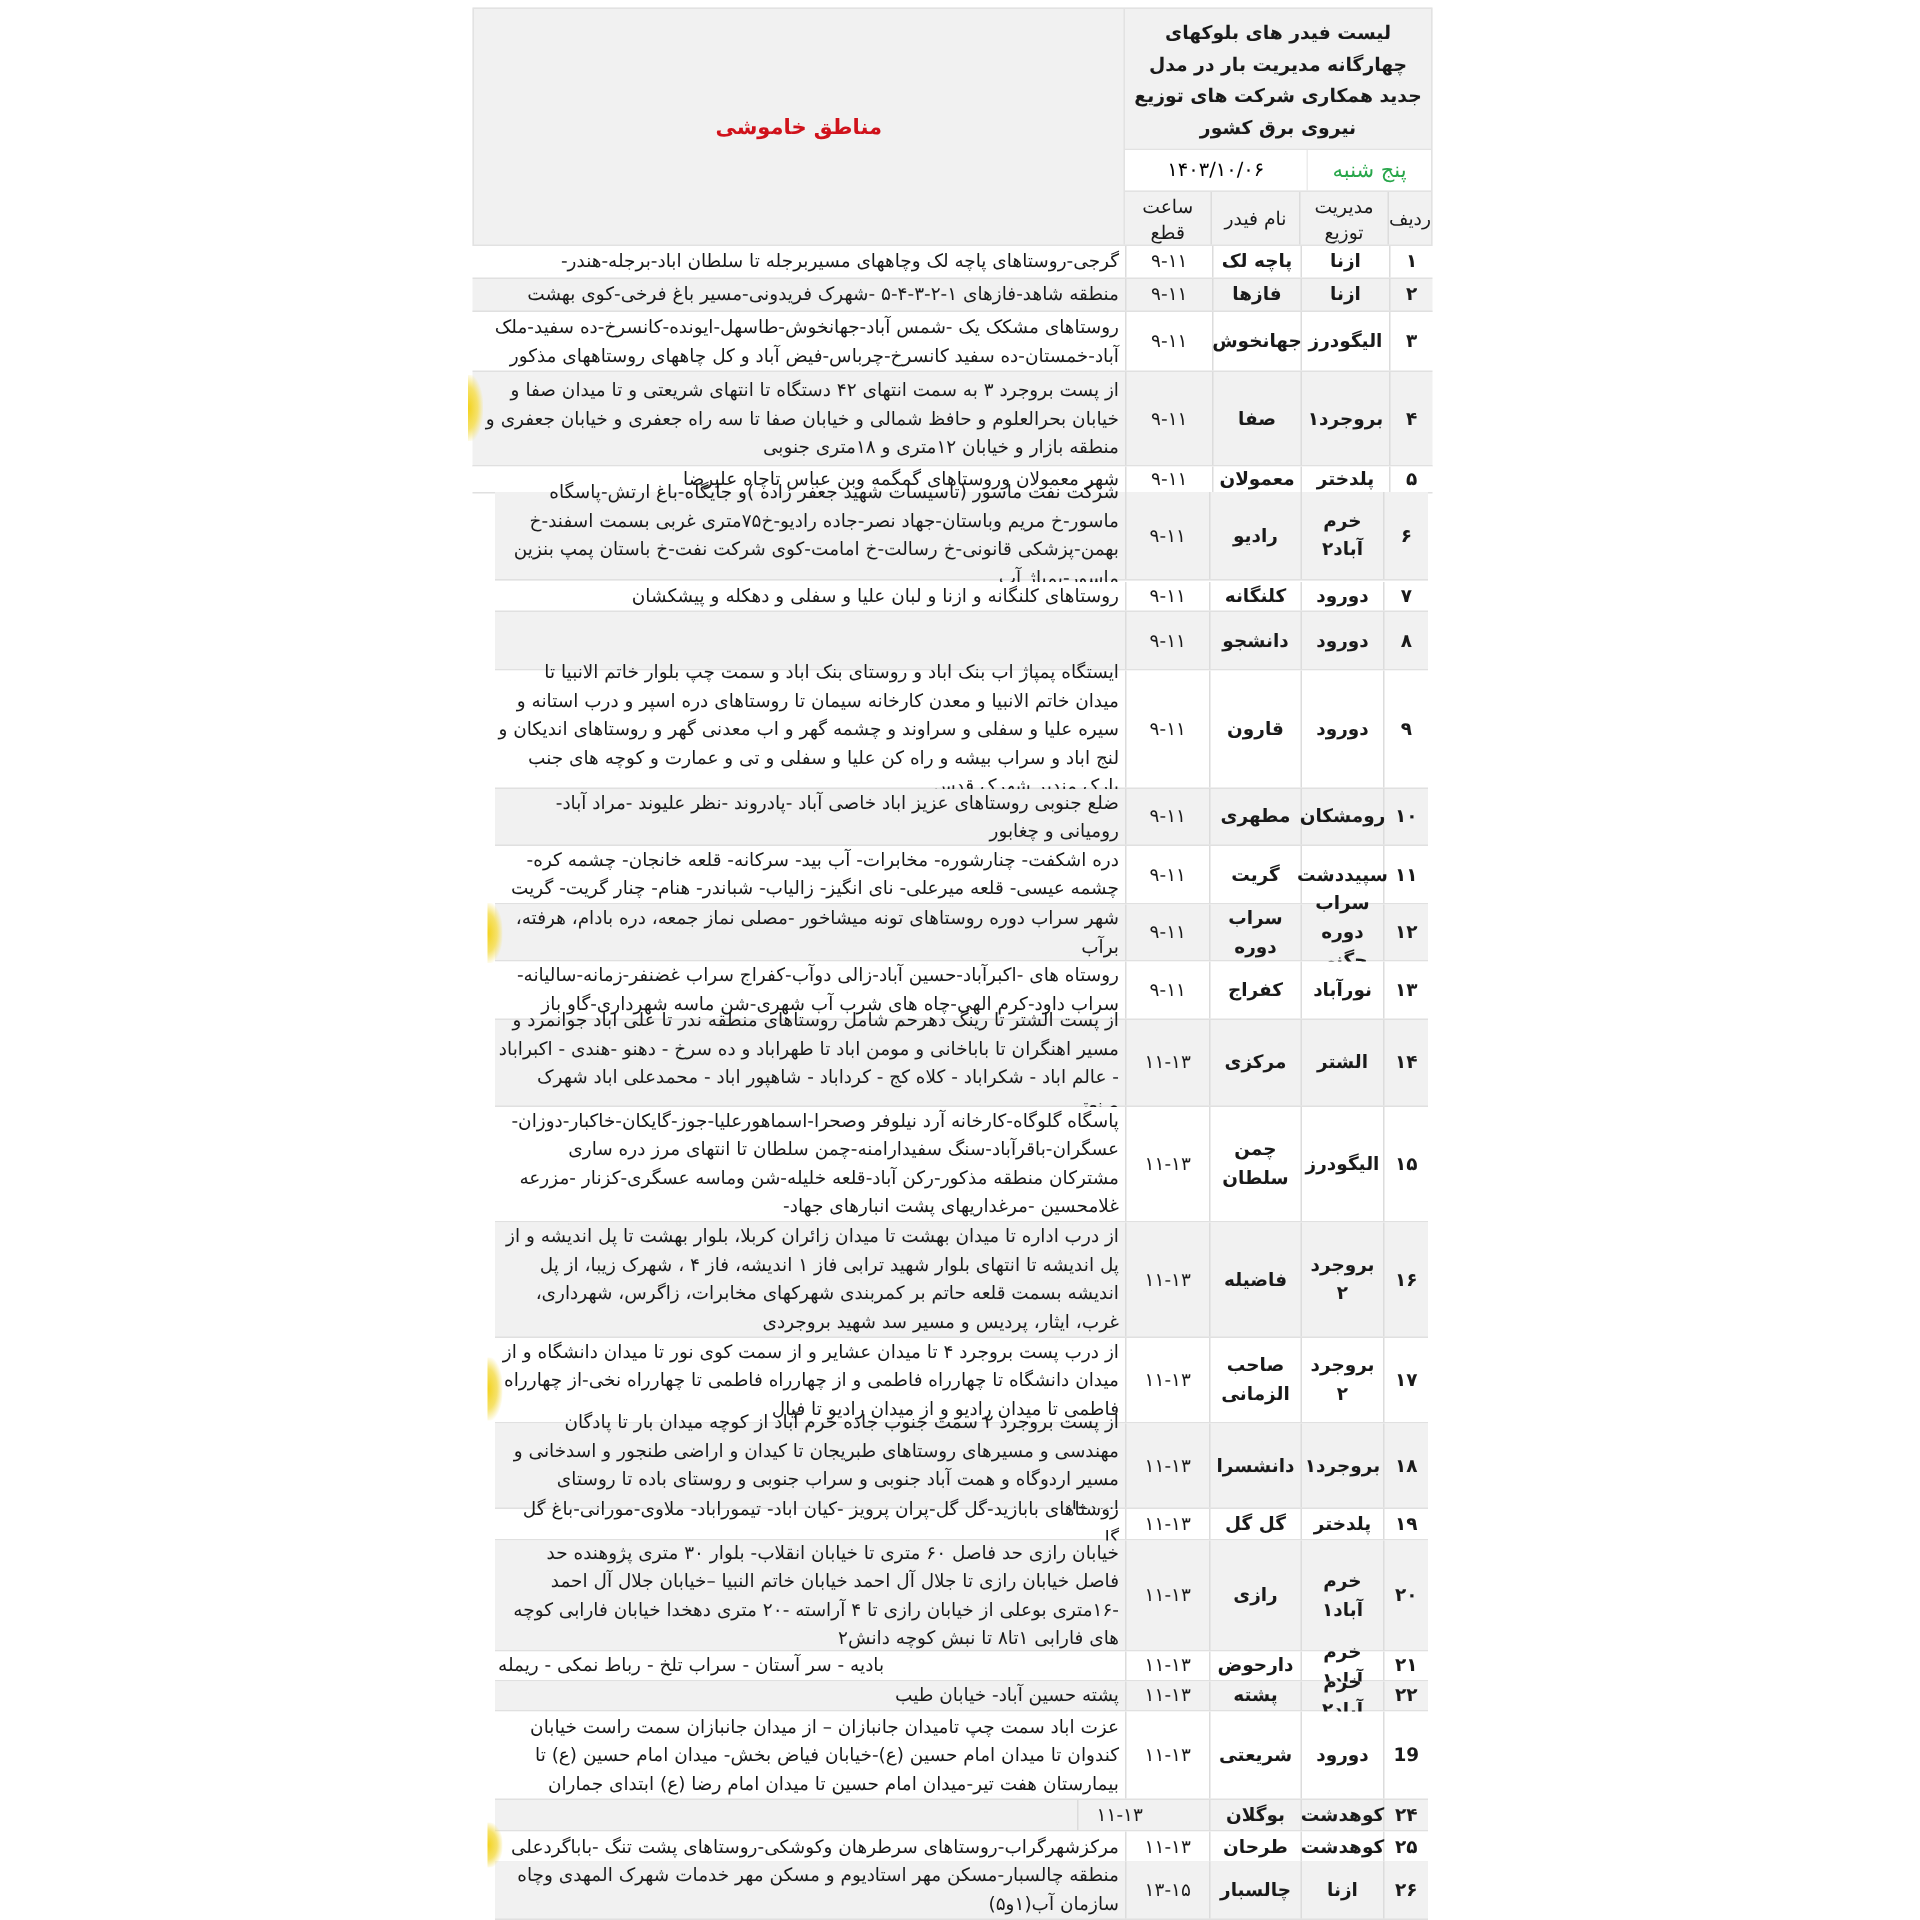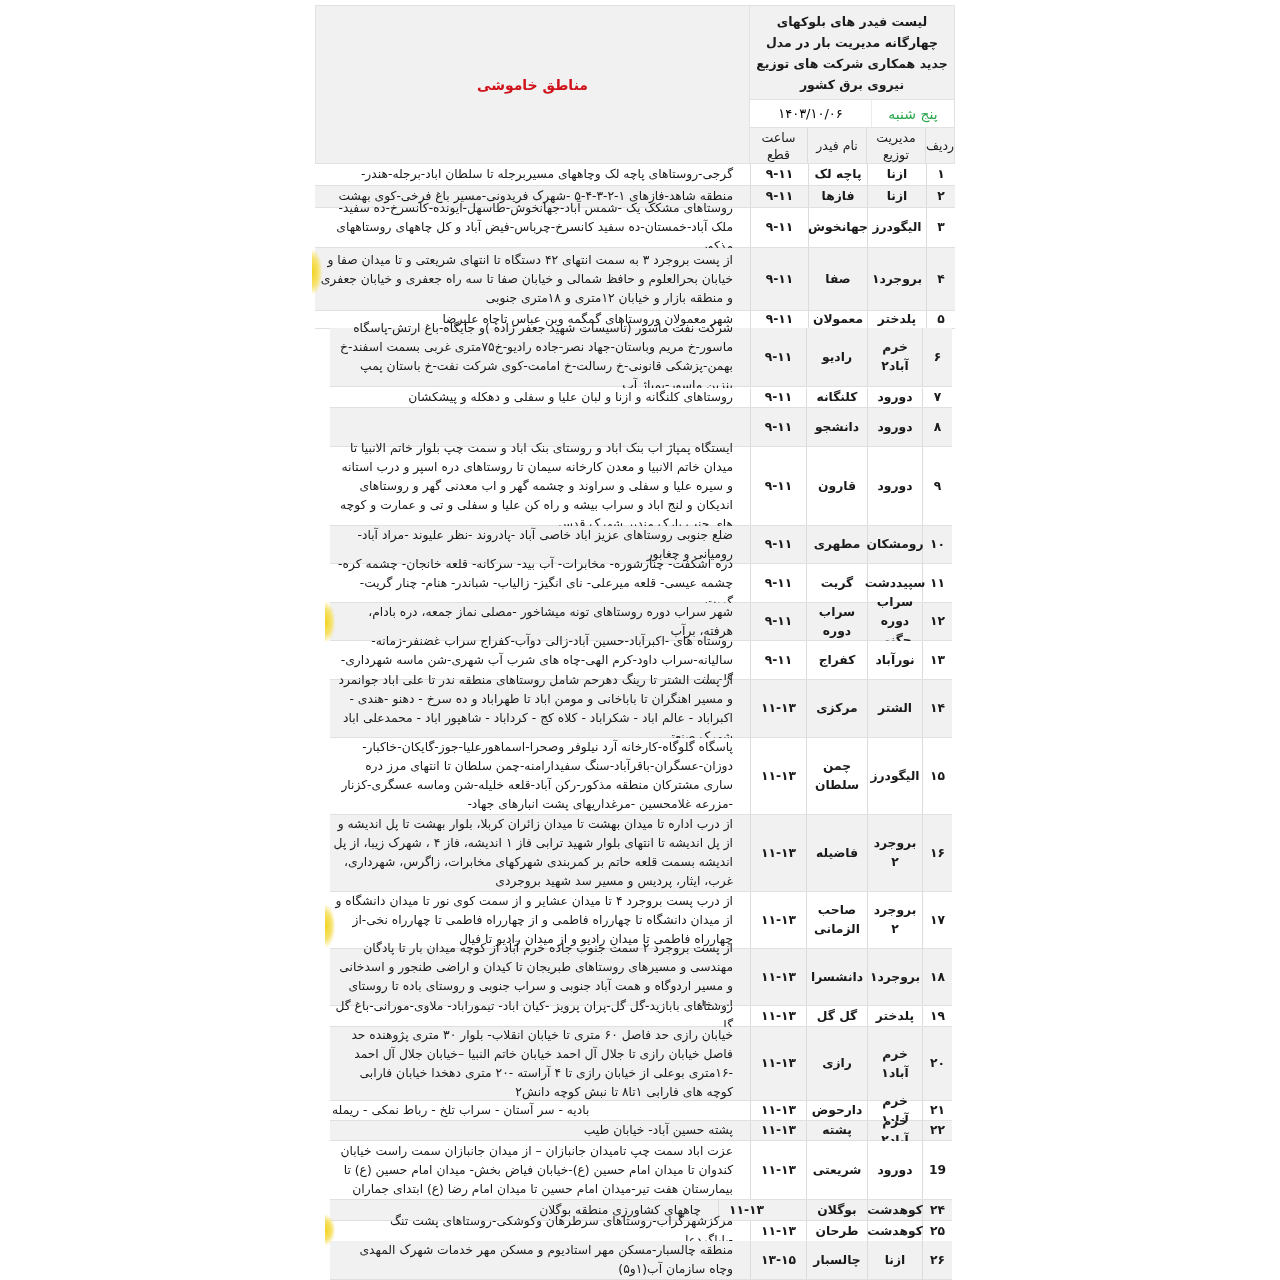--- a/index.html
+++ b/index.html
@@ -33,21 +33,21 @@
   
   .row { position:absolute; display:flex; direction:rtl; box-sizing:border-box;
          border-bottom:1px solid #e0e0e0; }
   .row.alt { background:#f1f1f1; }
   .row.plain { background:#ffffff; }
   .c { display:flex; align-items:center; box-sizing:border-box;
        border-left:1px solid #dcdcdc; font-size:12.3px; line-height:19px; }
   .c-num { justify-content:center; font-weight:bold; }
   .c-reg { justify-content:center; font-weight:bold; text-align:center; }
   .c-feed { justify-content:center; font-weight:bold; text-align:center; }
-  .c-time { justify-content:center; font-weight:bold;margin-left:13px; }
+  .c-time { justify-content:center; font-weight:normal; }
   .c-area { justify-content:flex-start; text-align:right; padding:0 4px 0 2px; border-left:none; }
 
   .yellow-mark { position:absolute; width:10px; background:radial-gradient(ellipse at left, #f3d21c 0%, #f6e26b 45%, rgba(255,255,255,0) 75%); }
 </style>
 </head>
 <body>
 
 <div class="doc">
 
   <div class="hdr">
@@ -462,23 +462,20 @@
         </div>
         <div class="c c-reg" style="width: 55px;">
           <span>کوهدشت</span>
         </div>
         <div class="c c-feed" style="width: 61px; margin-left: 32px;">
           <span>بوگلان</span>
         </div>
         <div class="c c-time" style="width: 56px;">
           <span>۱۱-۱۳</span>
         </div>
-        <div class="c c-area" style="flex: 1 1 0%;">
-          <span>چاههای کشاورزی منطقه بوگلان</span>
-        </div>
       </div>
       <div class="row plain" style="left: 330px; top: 1221px; width: 622px; height: 21px;">
         <div class="c c-num" style="width: 30px;">
           <span>۲۵</span>
         </div>
         <div class="c c-reg" style="width: 55px;">
           <span>کوهدشت</span>
         </div>
         <div class="c c-feed" style="width: 61px;">
           <span>طرحان</span>

